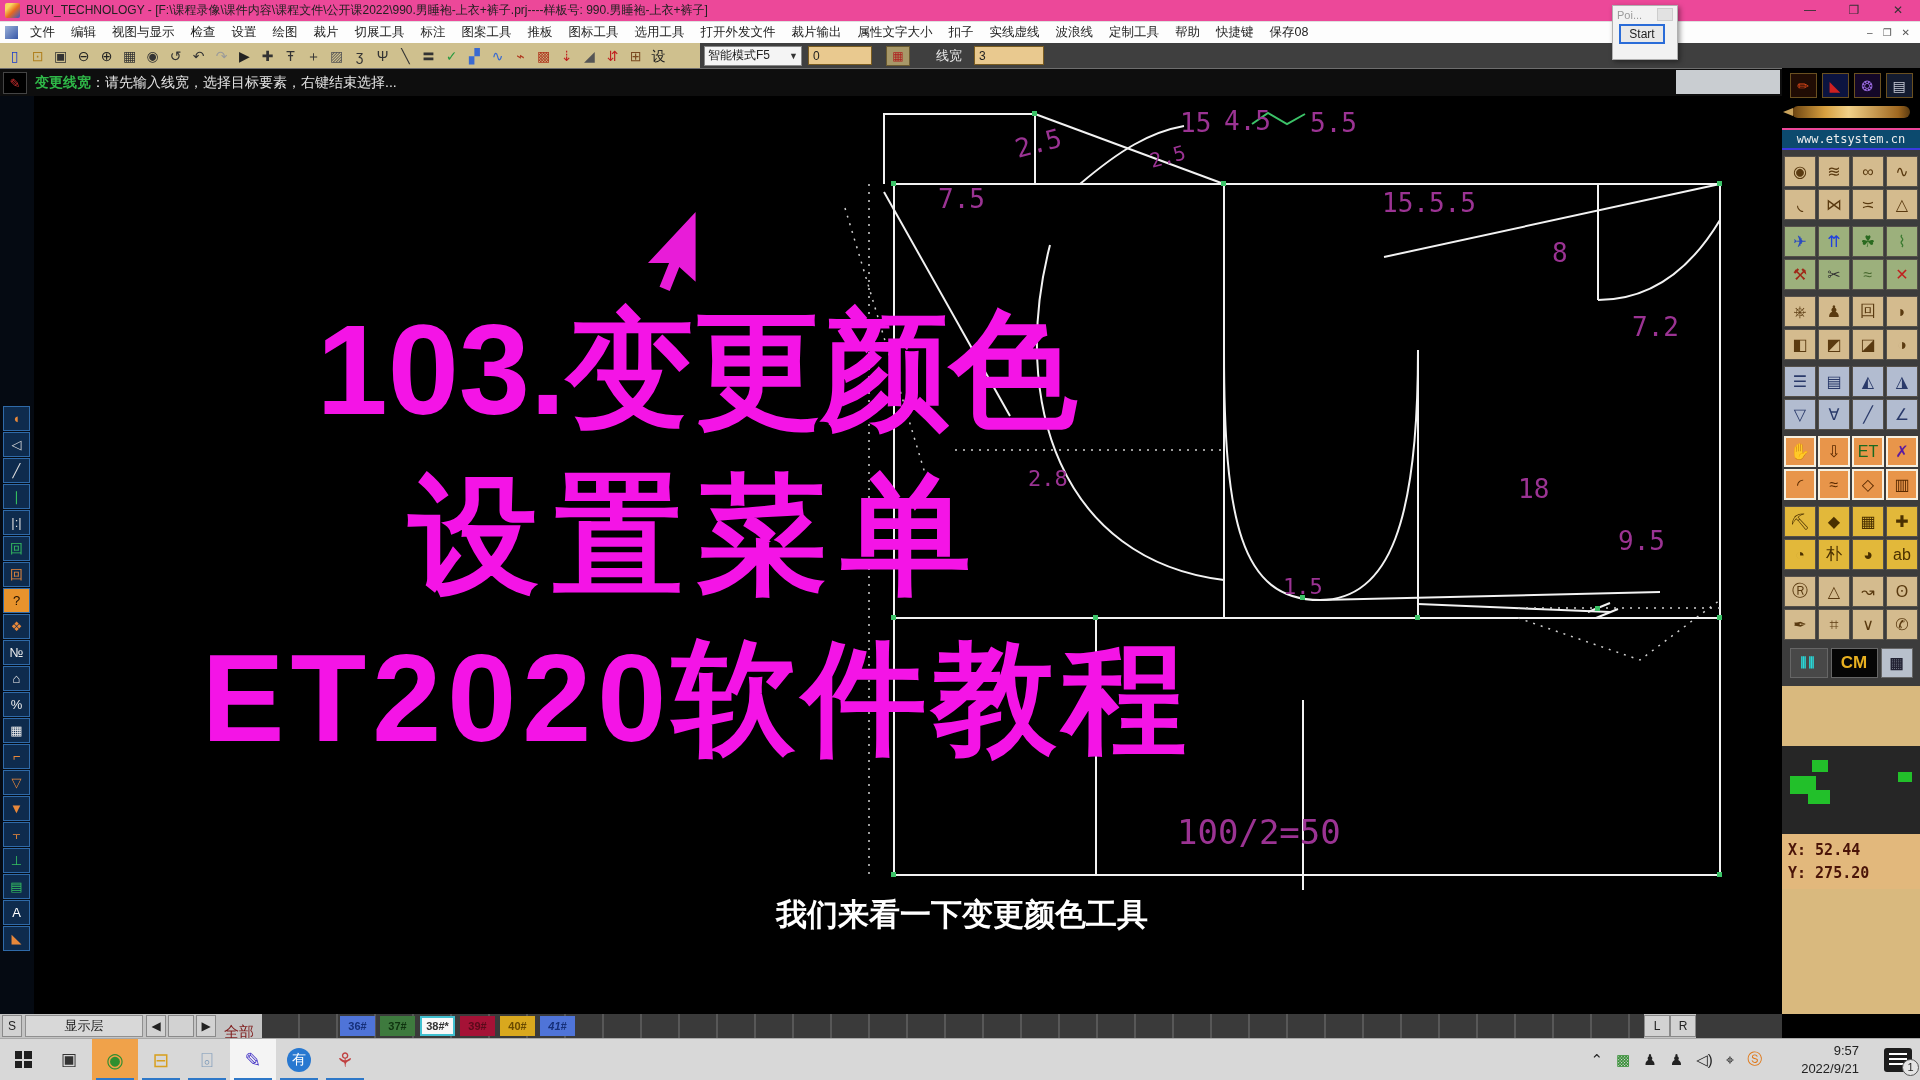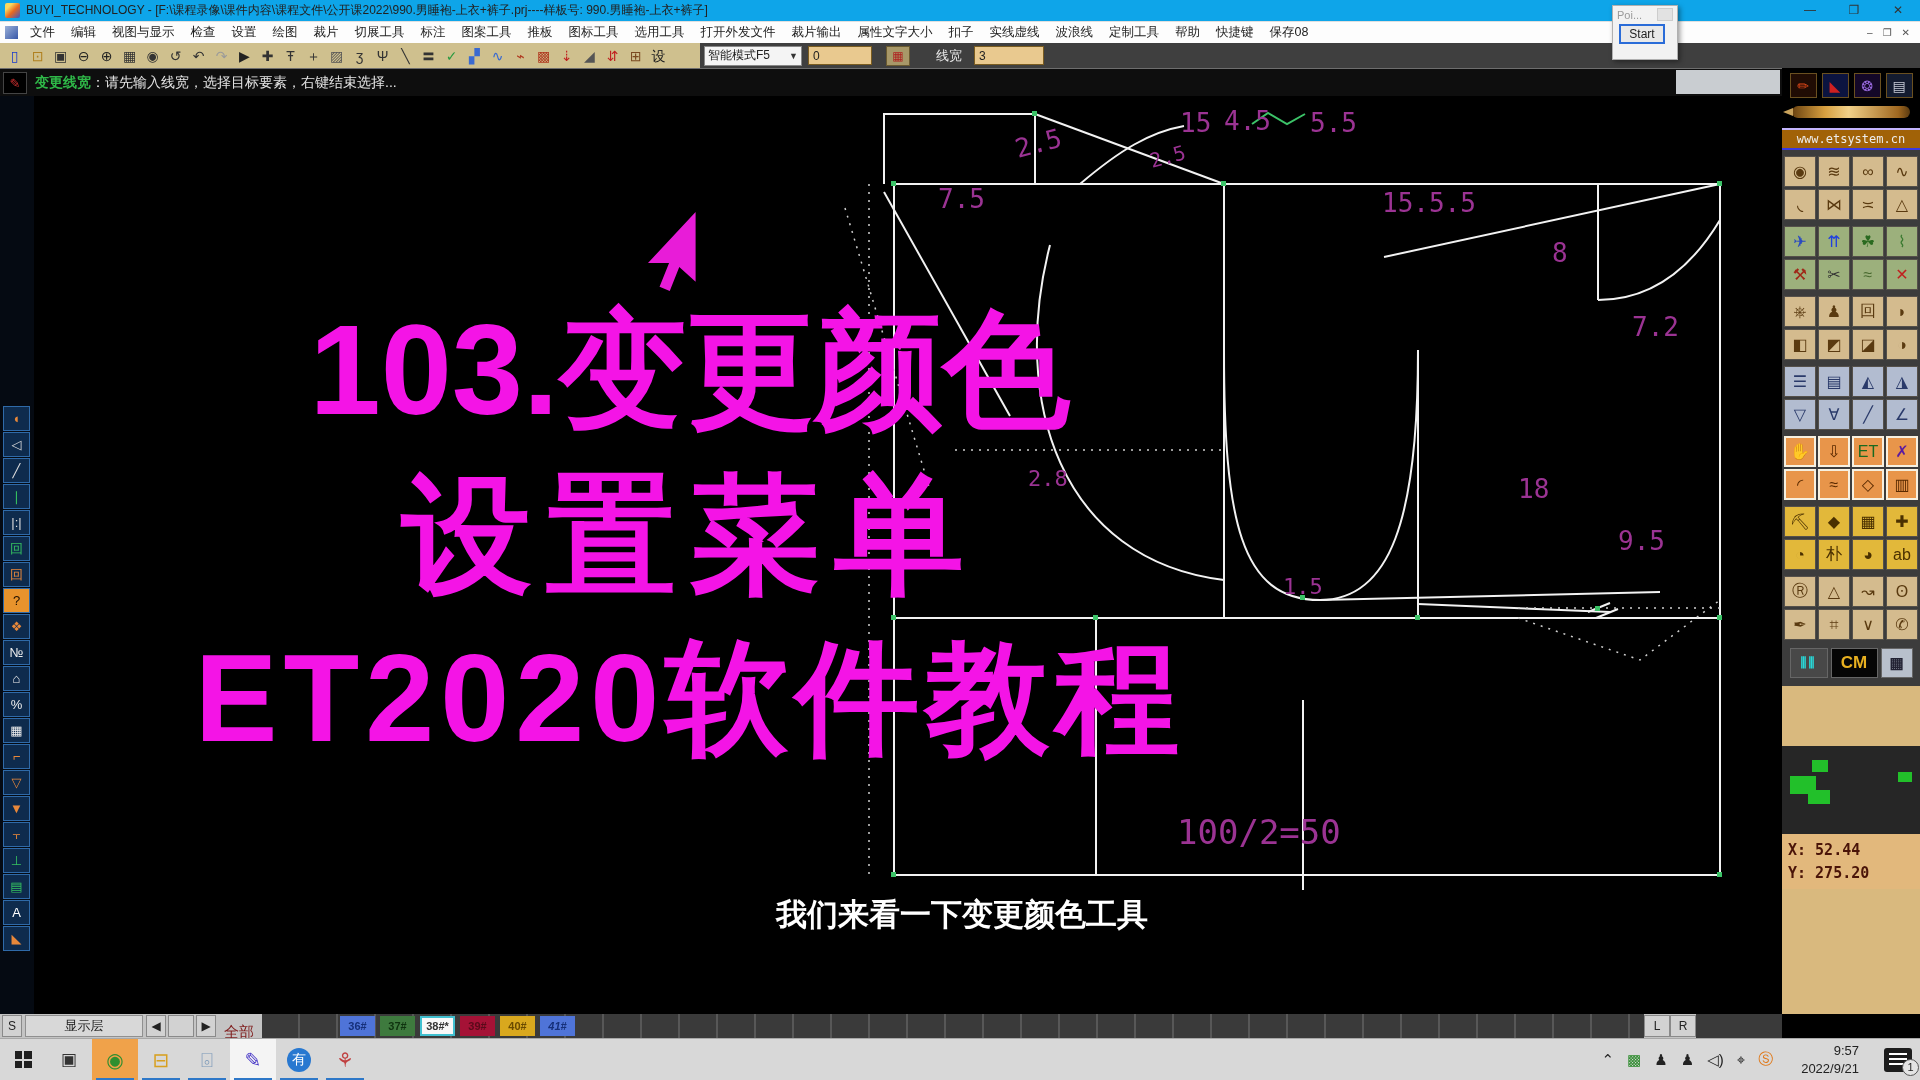--- a/index.html
+++ b/index.html
@@ -1,20 +1,20 @@
 <!DOCTYPE html>
 <html><head>
 <meta charset="utf-8">
 <style>
   * { margin:0; padding:0; box-sizing:border-box; }
   html,body { width:1920px; height:1080px; overflow:hidden; background:#000;
     font-family:"Liberation Sans", sans-serif; }
 
   
-  #titlebar { position:absolute; left:0; top:0; width:1920px; height:22px; background:#0ea5e9;
+  #titlebar { position:absolute; left:0; top:0; width:1920px; height:22px; background:#ec4899;
     display:flex; align-items:center; border-bottom:1px solid #e0e0e0; }
   .app-ico { width:15px; height:15px; margin:0 6px 0 5px; border-radius:2px;
     background:linear-gradient(135deg,#f8d860 25%,#e86820 55%,#3858c8); }
   #title-text { font-size:12px; color:#222; white-space:nowrap; }
   .win-ctrls { margin-left:auto; display:flex; }
   .win-ctrl { width:44px; height:21px; text-align:center; line-height:21px; font-size:12px; color:#333; }
 
   
   #menubar { position:absolute; left:0; top:22px; width:1920px; height:21px; background:#fdfdfd;
     display:flex; align-items:center; }
@@ -54,41 +54,41 @@
   #canvas { position:absolute; left:0; top:96px; width:1782px; height:918px; background:#000; overflow:hidden; }
   #pattern-svg { position:absolute; left:0; top:0; }
 
   
   #left-strip { position:absolute; left:0; top:0; width:34px; height:918px; background:#050a12; }
   #left-tools { position:absolute; left:3px; top:310px; width:27px; display:flex; flex-direction:column; gap:1px; }
   #left-tools .tile { width:27px; height:25px; background:#0e2b4d; border:1px solid #2f6aa8;
     display:flex; align-items:center; justify-content:center; font-size:13px; }
 
   
-  #big-title { position:absolute; left:5px; top:192px; width:1370px; text-align:center;
+  #big-title { position:absolute; left:12px; top:192px; width:1370px; text-align:center;
     color:#f414e6; font-weight:bold; }
   #big-line1 { font-size:128px; line-height:1.28; }
   #big-line2 { font-size:130px; line-height:1.28; letter-spacing:14px; }
   #big-line3 { font-size:124px; line-height:1.30; letter-spacing:6px; }
   #subtitle { position:absolute; left:282px; top:798px; width:1360px; text-align:center;
     color:#ffffff; font-size:31px; font-weight:bold;
     text-shadow:2px 2px 5px #000,-2px 2px 5px #000,2px -2px 5px #000,-2px -2px 5px #000; }
 
   
   #rightpanel { position:absolute; left:1782px; top:68px; width:138px; height:978px;
     background:#3c3c3c; display:flex; flex-direction:column; }
   #rp-header { height:60px; background:#000; padding-top:5px; }
   #rp-header-icons { display:flex; justify-content:center; gap:5px; }
   #rp-header-icons .tile { width:27px; height:25px; border:1px solid #6a5020; display:flex;
     align-items:center; justify-content:center; font-size:14px; }
   .pen { height:12px; margin:8px 10px 0 10px; border-radius:6px;
     background:linear-gradient(90deg,#6a4210,#d8a040 28%,#f0d088 48%,#a06820 90%,#5a3a10); position:relative; }
   .pen::before { content:""; position:absolute; left:-9px; top:2px; border-top:4px solid transparent;
     border-bottom:4px solid transparent; border-right:10px solid #caa35c; }
-  #rp-banner { height:22px; background:#a16207; border-top:2px solid #c4b5fd; border-bottom:2px solid #3a3ae0;
+  #rp-banner { height:22px; background:#0c4a6e; border-top:2px solid #ec4899; border-bottom:2px solid #3a3ae0;
     color:#ededed; font-family:"DejaVu Sans Mono", monospace; font-size:12px;
     display:flex; align-items:center; justify-content:center; }
   .grid { display:grid; grid-template-columns:repeat(4,32px); gap:2px; justify-content:center; margin-top:6px; }
   .grid .tile { width:32px; height:31px; display:flex; align-items:center; justify-content:center;
     font-size:16px; border:1px solid #55504a; }
   .grid.tan .tile { background:#d4bb8e; color:#5a3a10; }
   .grid.green .tile { background:#9cb07c; color:#2a4a20; }
   .grid.blue .tile { background:#b2bcd0; color:#2a3a6a; }
   .grid.orange .tile { background:#e8954a; color:#5a2a00; border:2px solid #f6f0e0; }
   .grid.yellow .tile { background:#e2b83a; color:#4a3000; }
@@ -144,21 +144,21 @@
   .winlogo { width:17px; height:17px; display:grid; grid-template:1fr 1fr / 1fr 1fr; gap:2px; }
   .winlogo span { background:#1f1f1f; }
   .tv-glyph { font-size:17px; color:#333; }
   .app-glyph { font-size:20px; line-height:1; }
   .hl-orange { background:#f0a24a; }
   .hl-white { background:#f4f4f4; }
   .circ { width:24px; height:24px; border-radius:50%; background:#2878d0; color:#fff; font-size:14px;
     display:flex; align-items:center; justify-content:center; }
   #tray { margin-left:auto; display:flex; align-items:center; gap:13px; padding-right:8px; }
   .tray-ic { font-size:15px; color:#222; }
-  #clock { text-align:right; font-size:13px; color:#222; line-height:1.35; margin-left:15px; }
+  #clock { text-align:right; font-size:13px; color:#222; line-height:1.35; margin-left:26px; }
   #badge { width:28px; height:24px; background:#1c1c1c; border-radius:3px; position:relative; margin-left:12px; }
   #badge .lines { position:absolute; left:5px; top:5px; width:18px; height:2px; background:#fff;
     box-shadow:0 5px 0 #fff, 0 10px 0 #fff; }
   #badge .cnt { position:absolute; right:-7px; bottom:-4px; width:17px; height:17px; border-radius:50%;
     background:#e4e4e4; border:1px solid #555; font-size:11px; color:#222; text-align:center; line-height:15px; }
 </style>
 </head>
 <body>
 
 <div id="titlebar">

